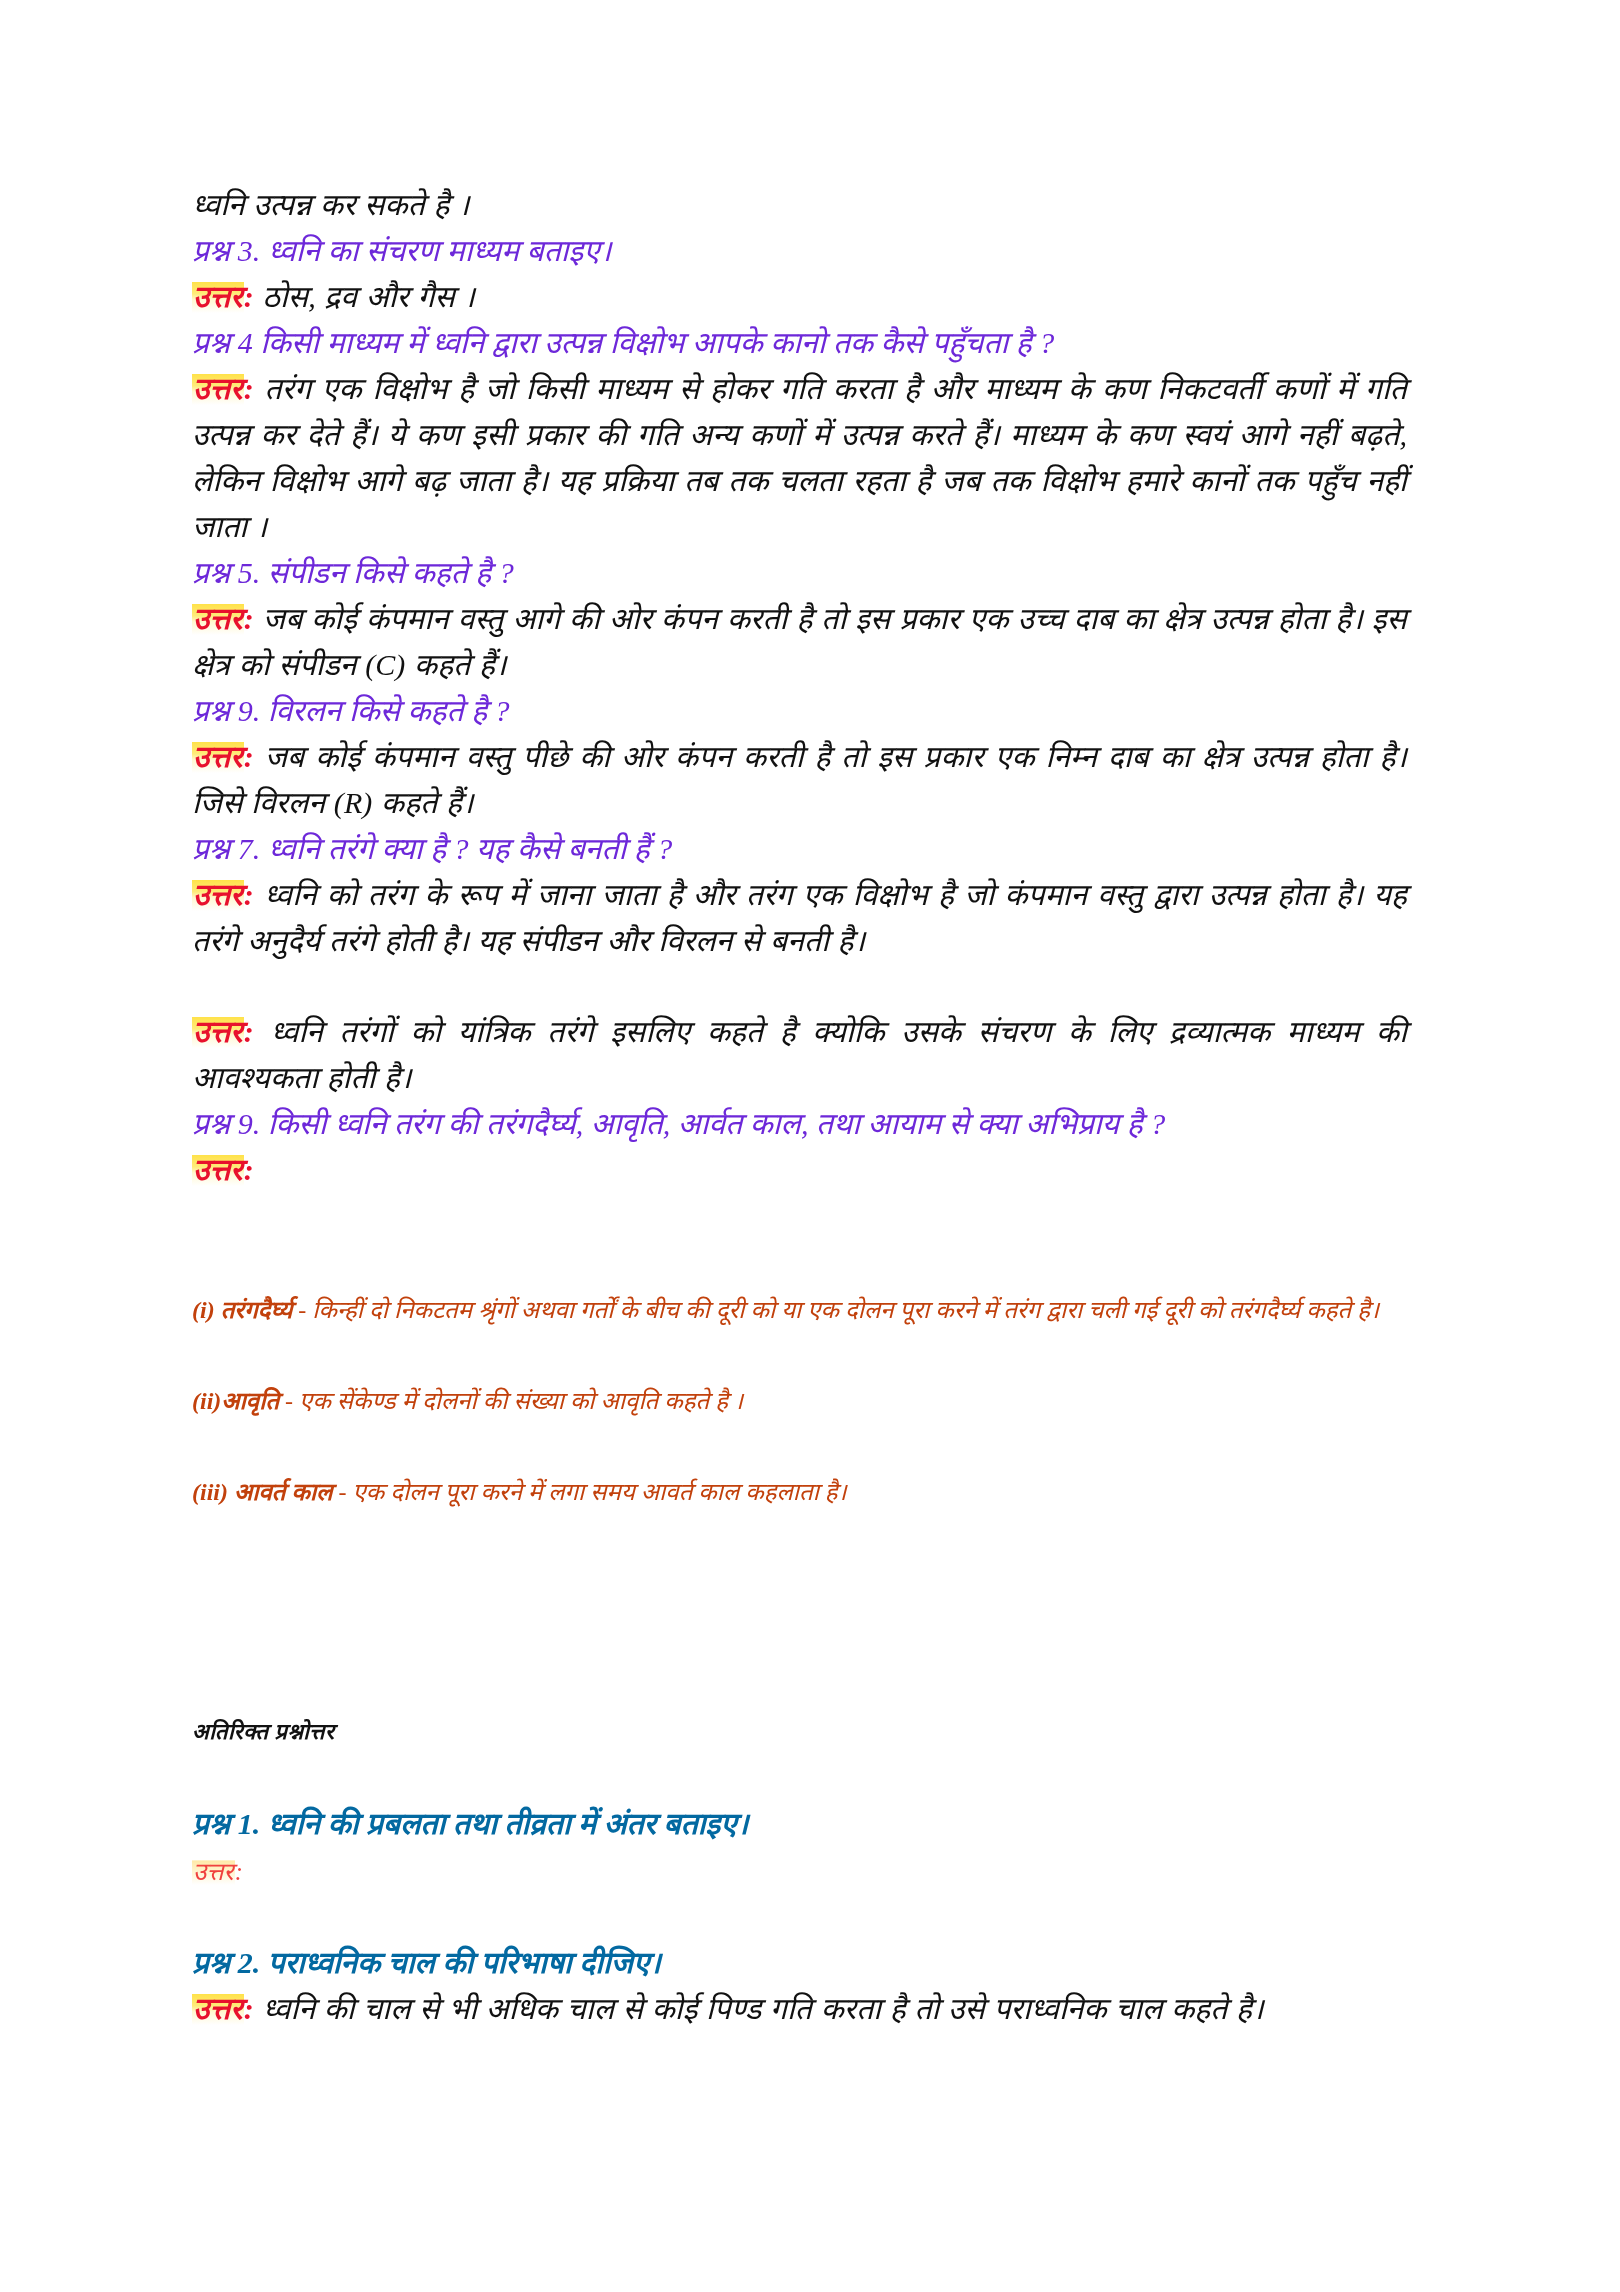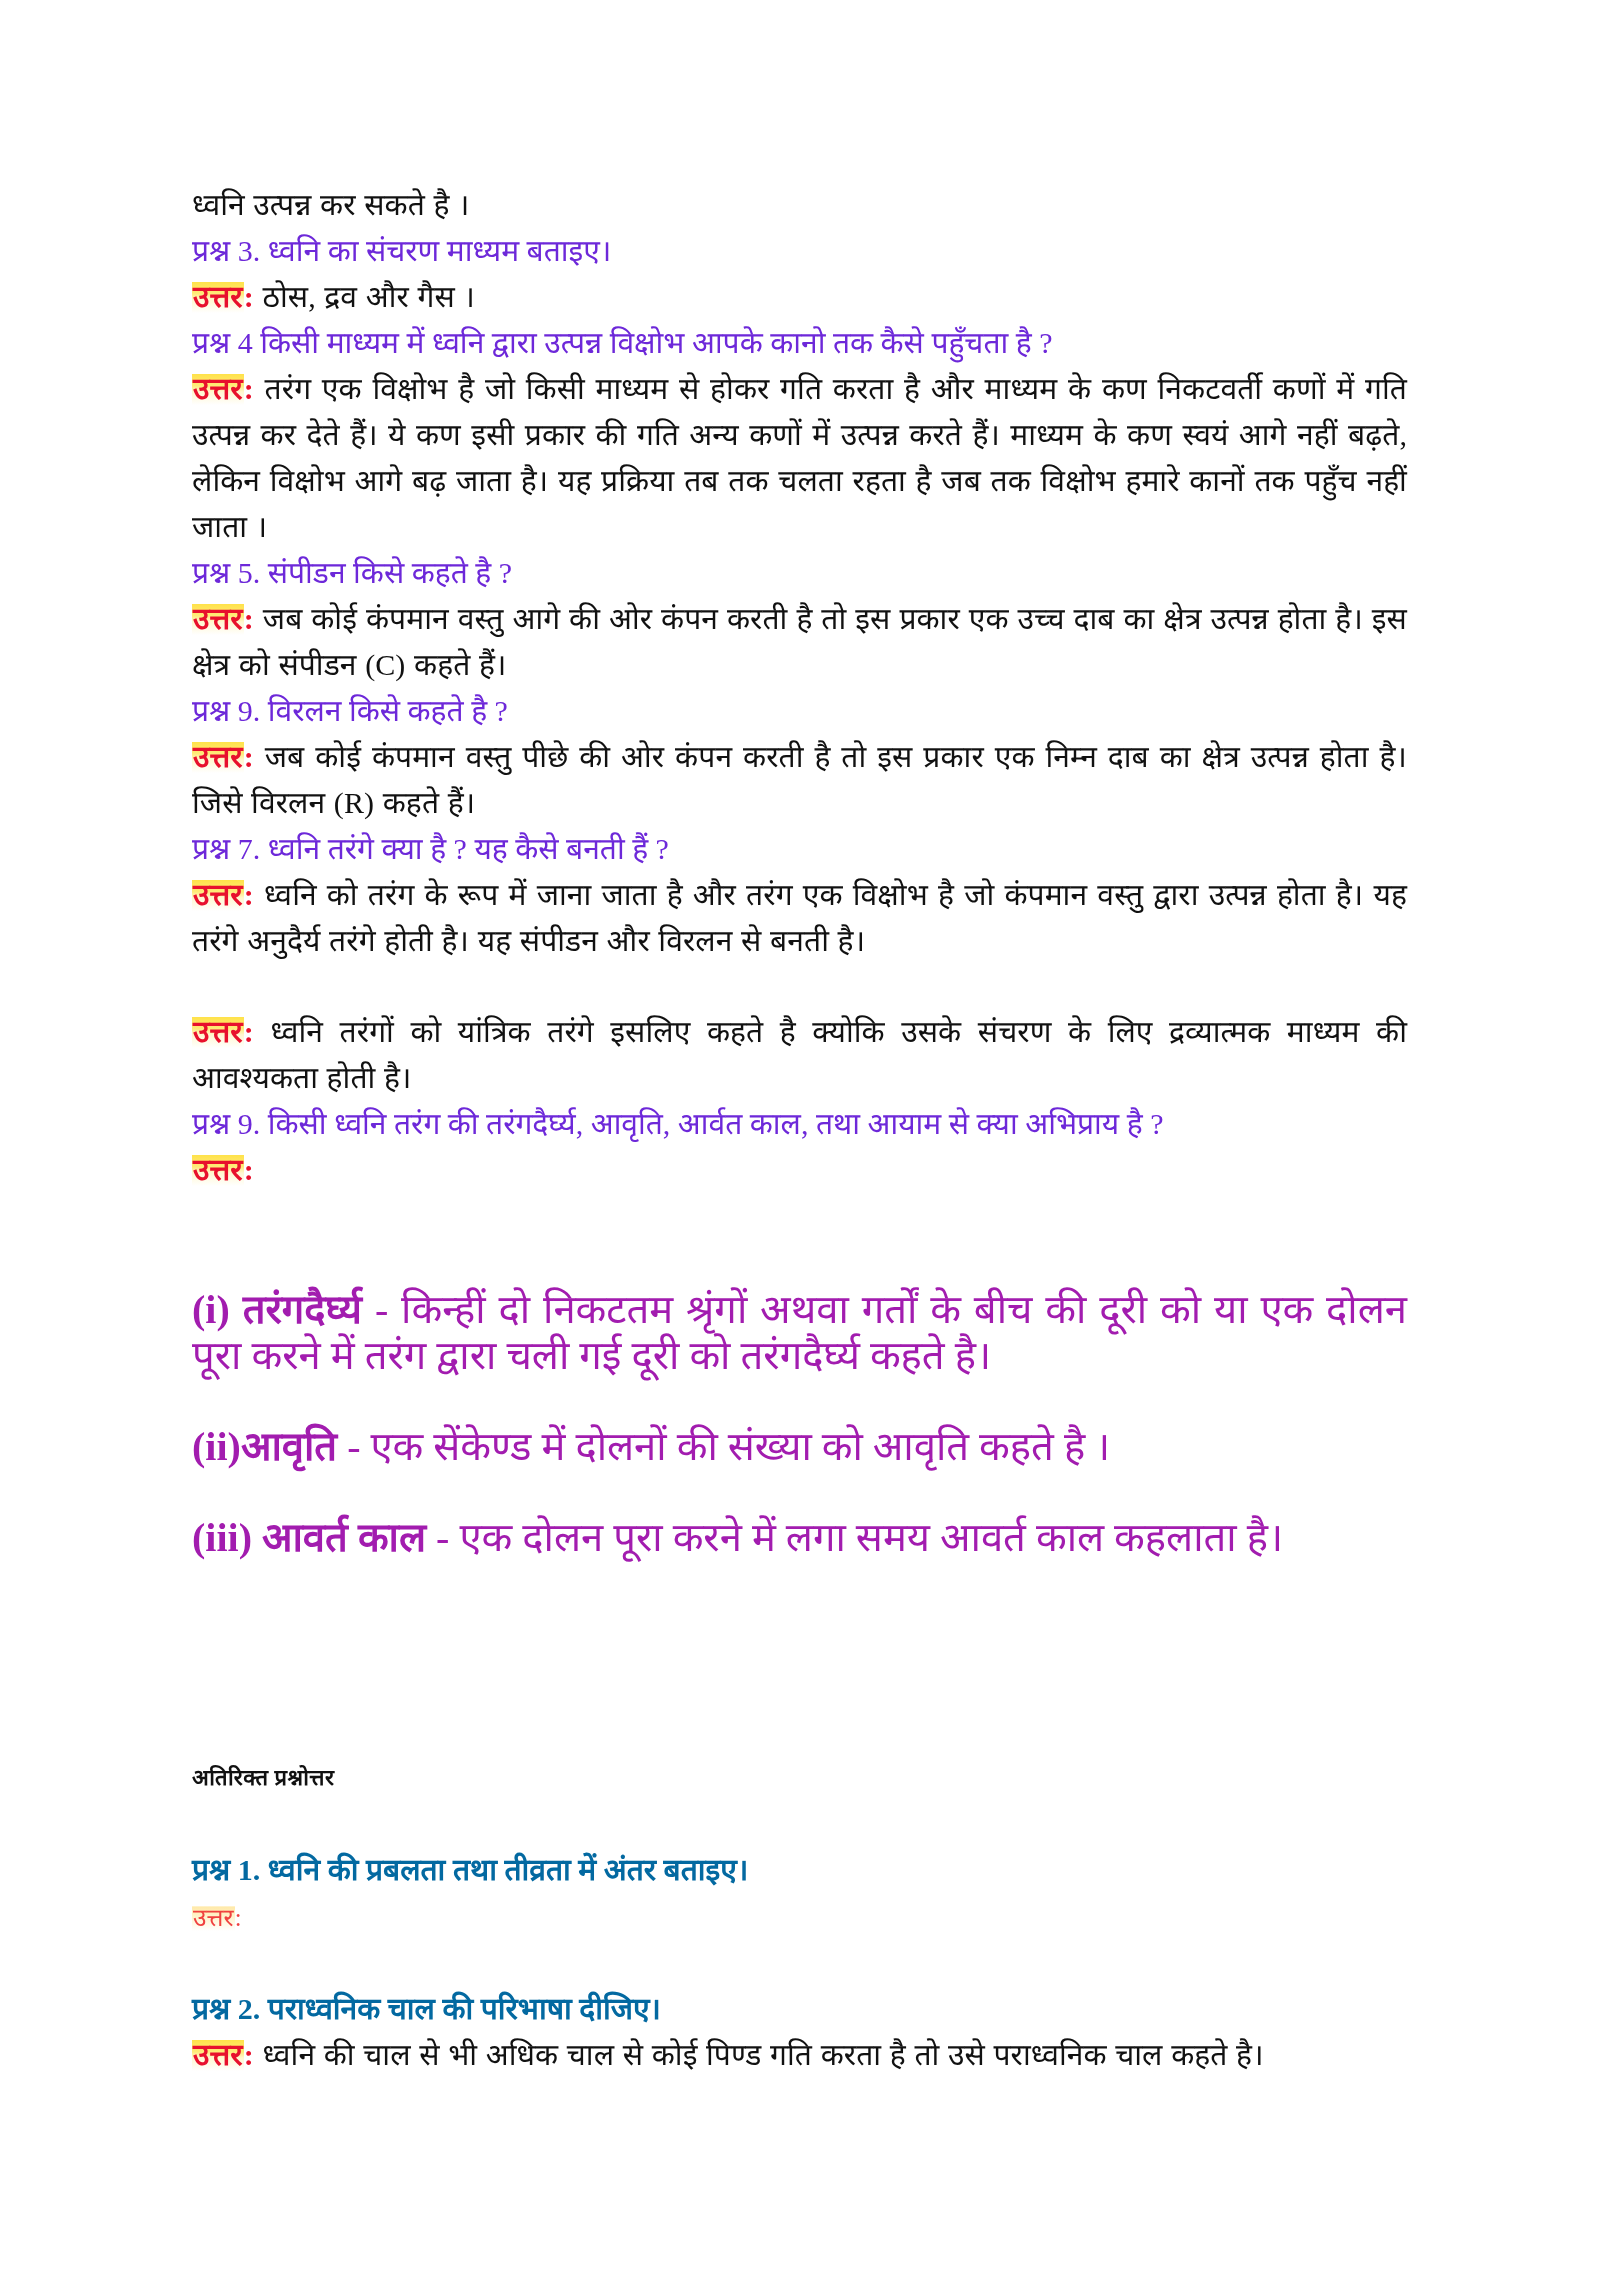--- a/index.html
+++ b/index.html
@@ -11,20 +11,21 @@
     font-family: "Liberation Serif", "DejaVu Serif", serif;
     color: #0a0a0a;
   }
   .page {
     position: relative;
     width: 1444px;
     height: 2293px;
     background: #ffffff;
     overflow: hidden;
     box-sizing: border-box;
+    font-style: italic;
   }
   .content {
     position: absolute;
     left: 192px;
     top: 182px;
     width: 1215px;
   }
   
   .line,
   .para {
@@ -92,25 +93,25 @@
     letter-spacing: 0.5px;
   }
   .q-bold {
     font-size: 30px;
     font-weight: bold;
     line-height: 46px;
     margin: 0;
     color: #0369a1;
   }
   .item {
-    font-size: 40px;
+    font-size: 24px;
     line-height: 46px;
     margin: 0;
     text-align: justify;
-    color: #a21caf;
+    color: #c2410c;
   }
   .item-label {
     font-weight: bold;
   }
   .item-marker {
     font-weight: bold;
   }
 </style>
 </head>
 <body>

